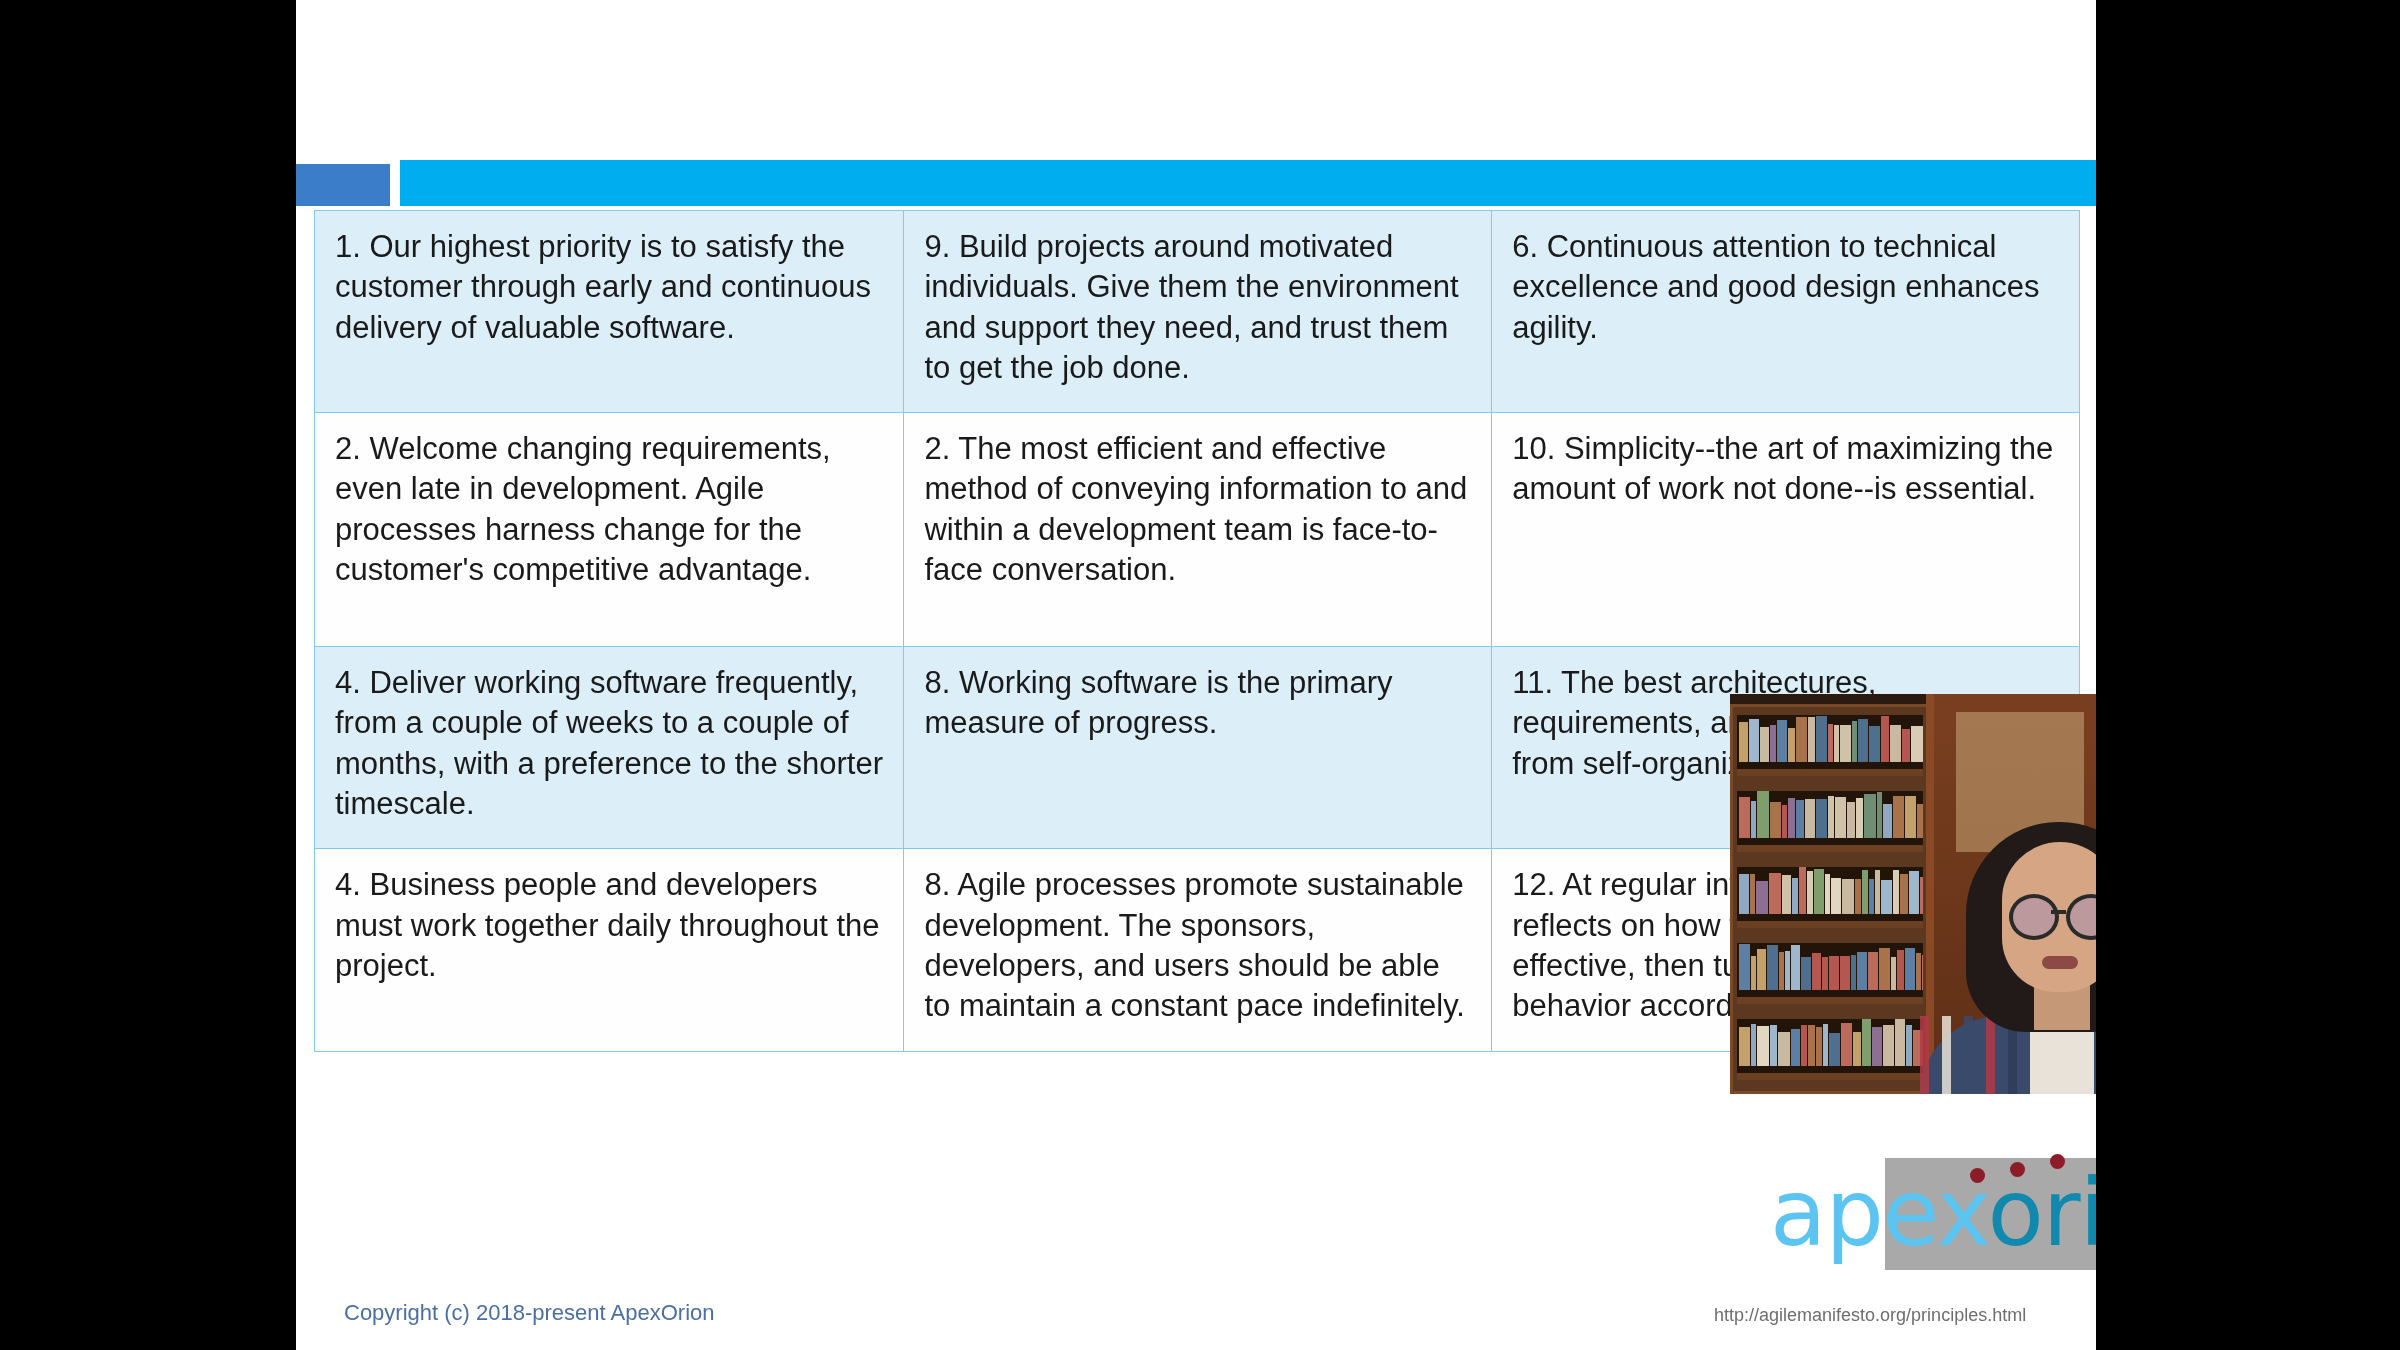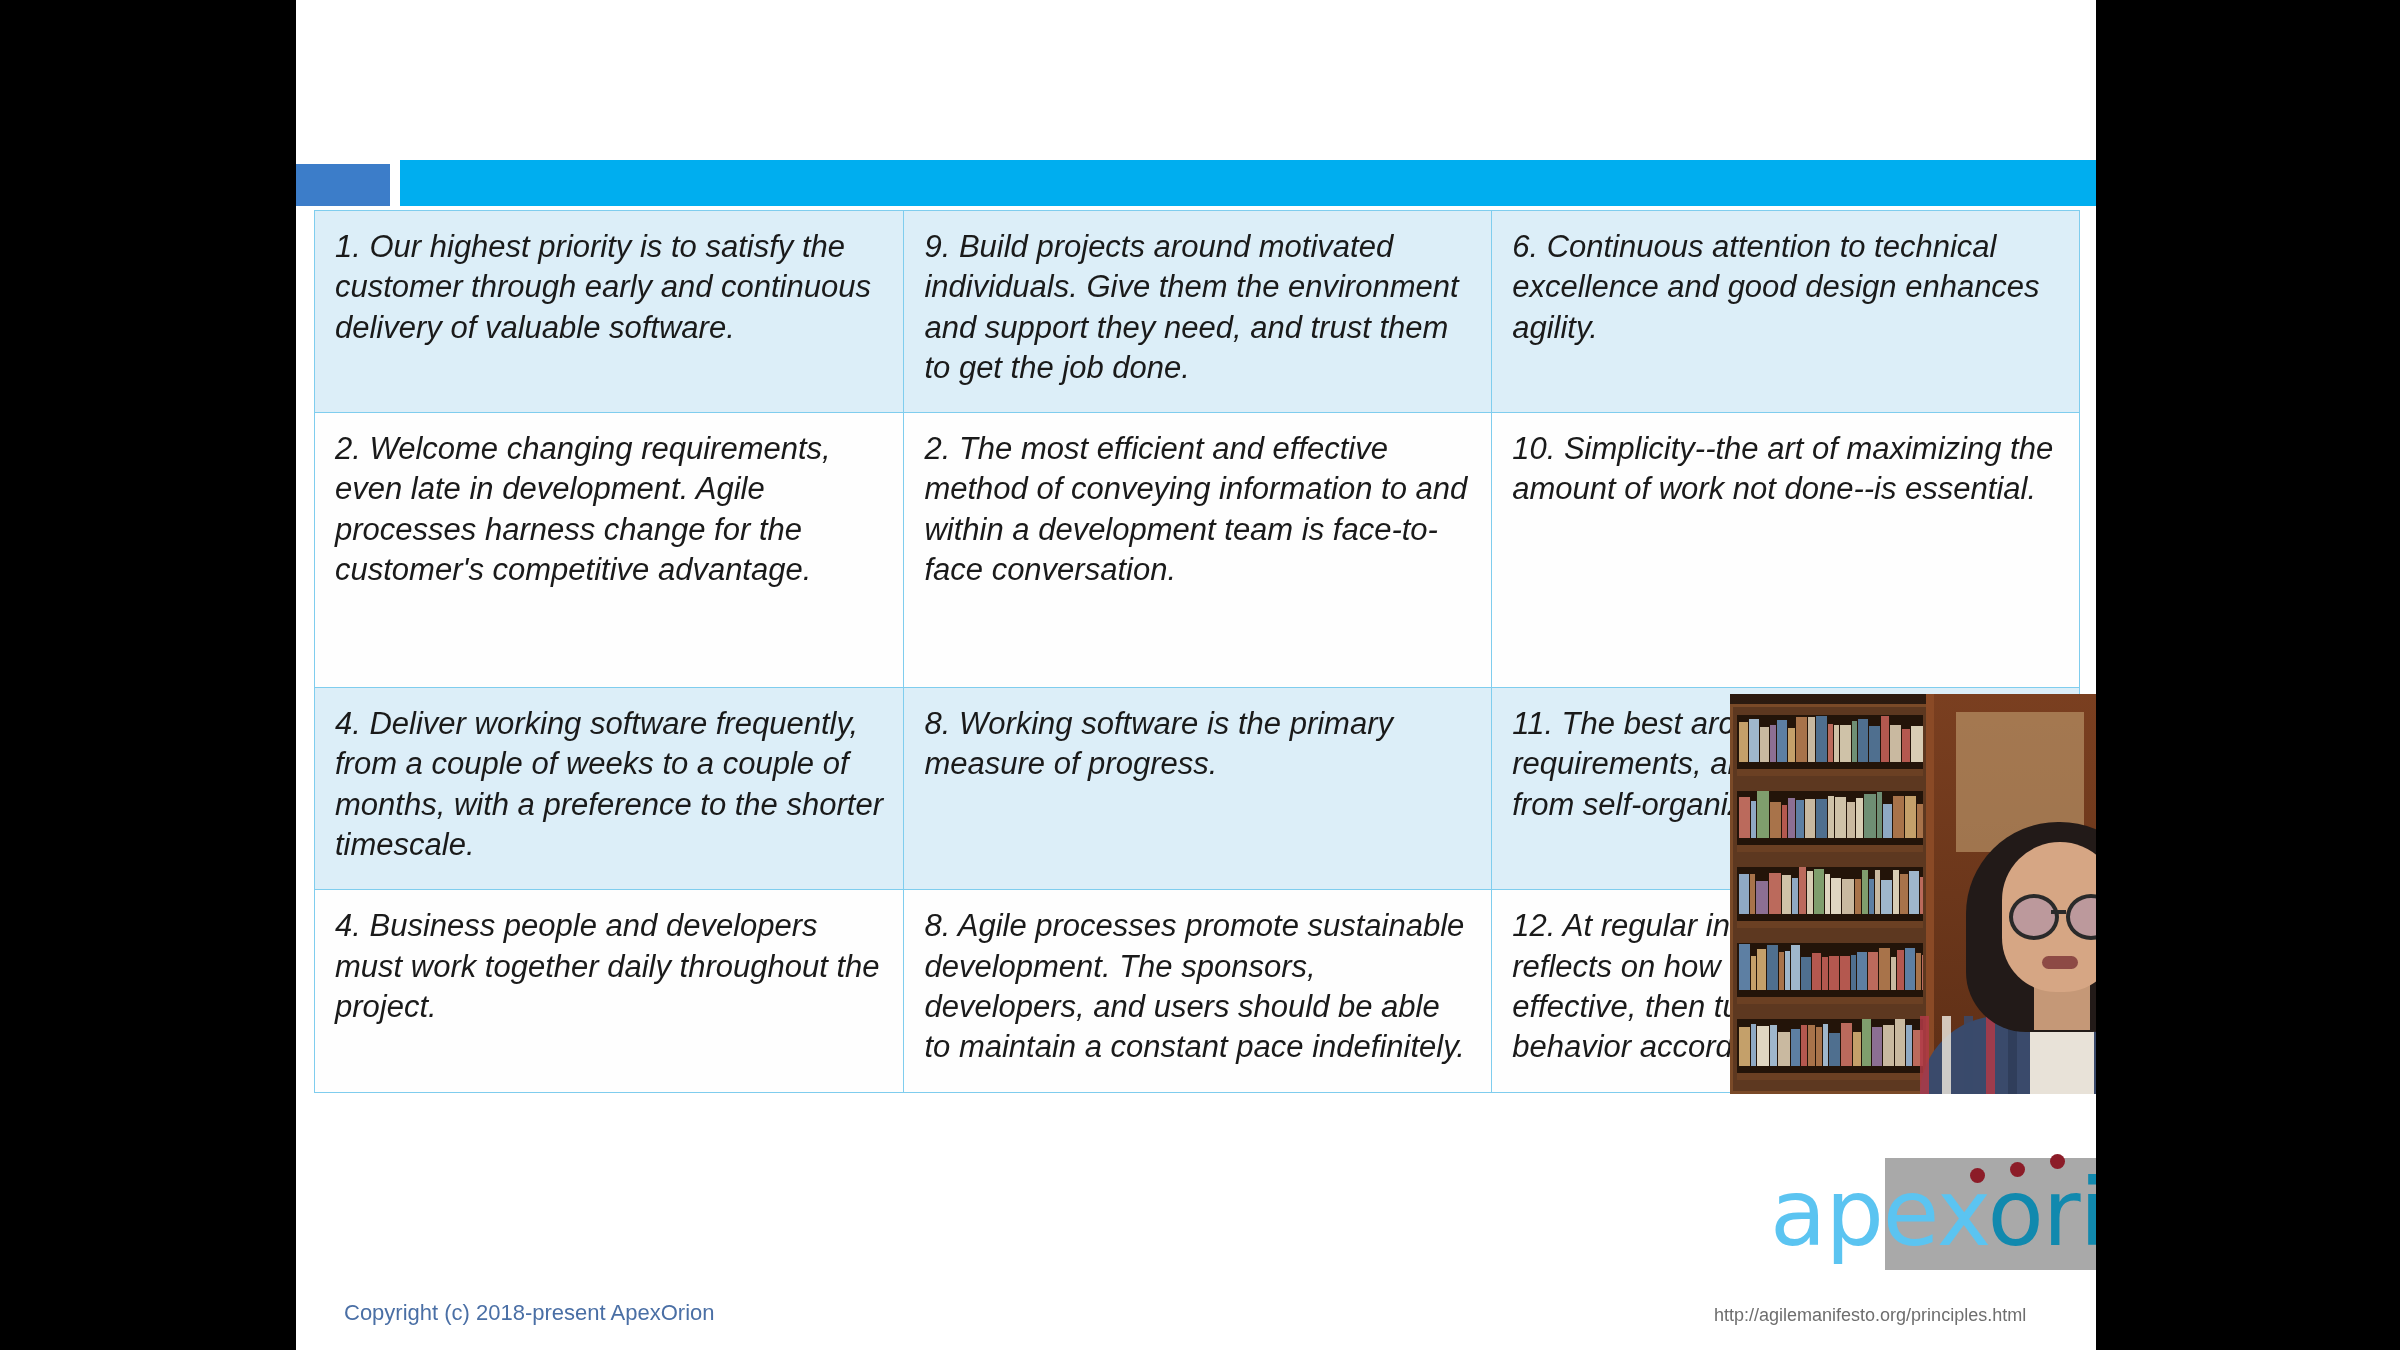--- a/index.html
+++ b/index.html
@@ -65,40 +65,39 @@
   }
 
   
   #principles-table {
     position: absolute;
     left: 18px;
     top: 210px;
     width: 1766px;
     border-collapse: collapse;
     table-layout: fixed;
-    font-style: italic;
   }
   #principles-table td {
     vertical-align: top;
     border: 1px solid #7FCDEE;
     padding: 16px 20px 24px 20px;
     font-family: "Liberation Sans", sans-serif;
     font-size: 31px;
     line-height: 1.30;
     color: #1a1a1a;
   }
   #principles-table tr.band-shaded td { background: #DCEEF8; }
   #principles-table tr.band-plain  td { background: #FEFEFE; }
 
   .col-a { width: 33.4%; }
   .col-b { width: 33.3%; }
   .col-c { width: 33.3%; }
 
   .r1 { height: 196px; }
-  .r2 { height: 275px; }
+  .r2 { height: 234px; }
   .r3 { height: 196px; }
   .r4 { height: 196px; }
 
   
   #footer-copyright {
     position: absolute;
     left: 48px;
     top: 1300px;
     font-size: 22px;
     color: #4A6FA5;

